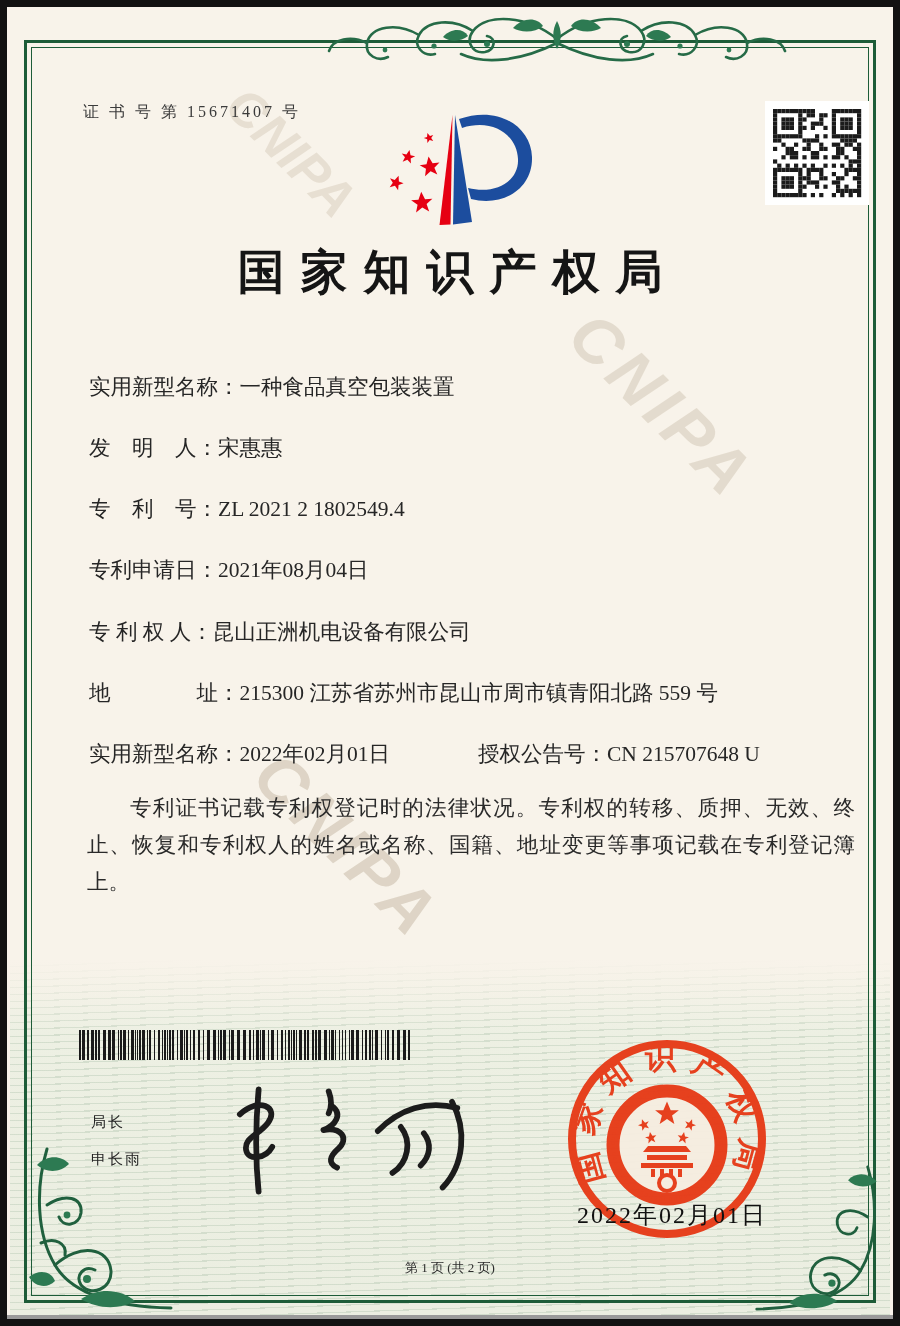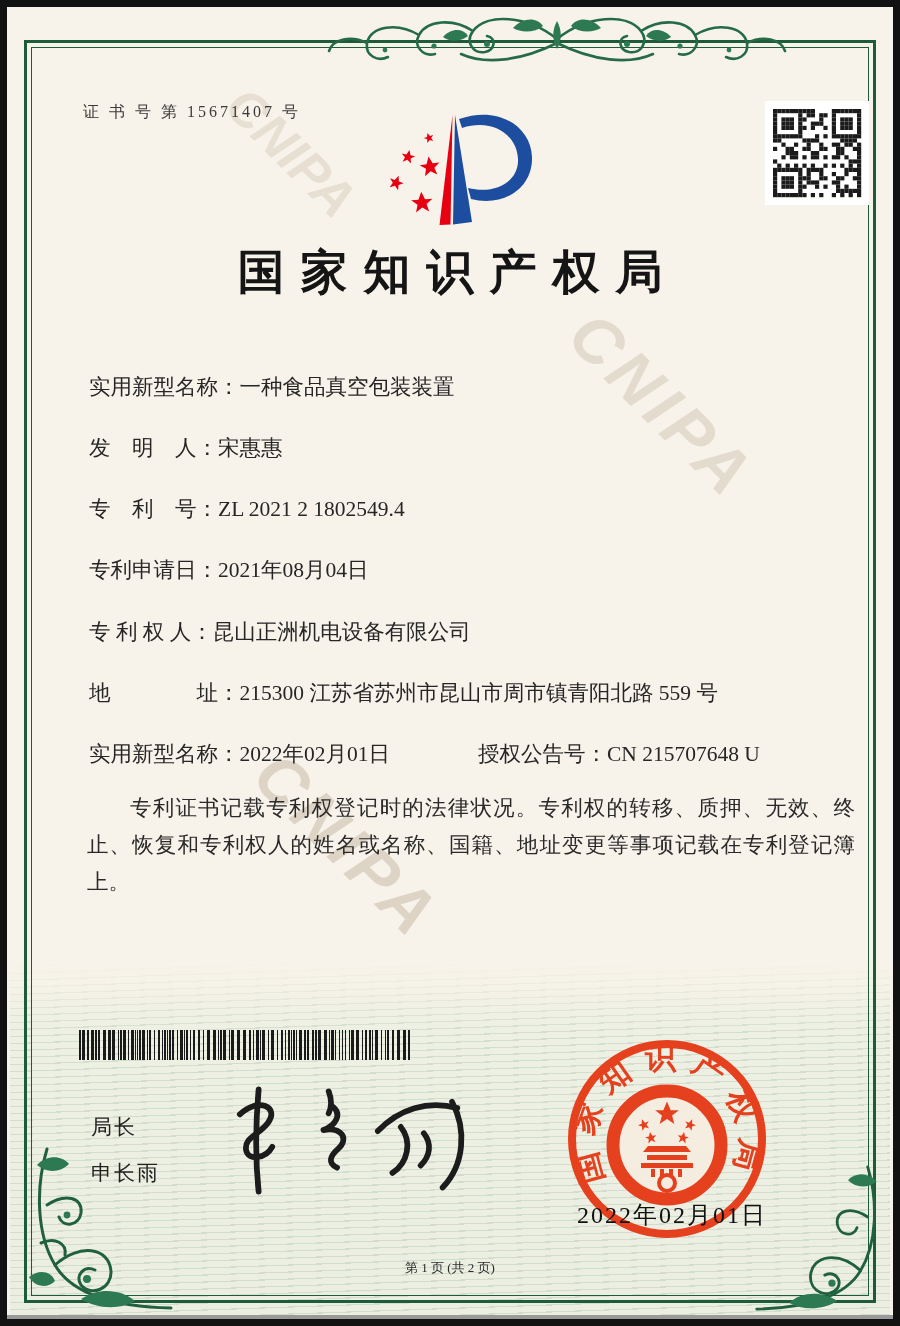--- a/index.html
+++ b/index.html
@@ -44,21 +44,21 @@
   .row .val{ display:inline-block; }
   .row2{ display:flex; }
   .row2 .pair2{ margin-left:88px; }
 
   .paras{ position:absolute; left:80px; top:783px; width:768px; z-index:4;
     font-size:21.5px; line-height:37px; color:#2a2a2a; text-align:justify; }
   .paras p{ text-indent:2em; }
 
   .barcode{ position:absolute; left:72px; top:1023px; width:332px; height:30px; z-index:4; }
 
-  .officer{ position:absolute; left:84px; top:1106px; z-index:4; font-size:21px; color:#222; }
+  .officer{ position:absolute; left:84px; top:1106px; z-index:4; font-size:15px; color:#222; }
   .officer div{ margin-bottom:18px; letter-spacing:2px; }
   .signature{ position:absolute; left:212px; top:1076px; width:280px; height:115px; z-index:5; }
 
   .seal{ position:absolute; left:540px; top:1012px; width:240px; height:240px; z-index:5; opacity:0.96; }
   .seal-date{ position:absolute; left:550px; top:1192px; width:230px; text-align:center;
     font-size:24px; letter-spacing:2px; color:#111; z-index:6; white-space:nowrap; }
 
   .footer{ position:absolute; left:0; right:0; top:1252px; text-align:center; font-size:13px; color:#2c2c2c; z-index:4; }
 
   .wm{ position:absolute; z-index:1; font-family:"Liberation Sans","DejaVu Sans",sans-serif;

